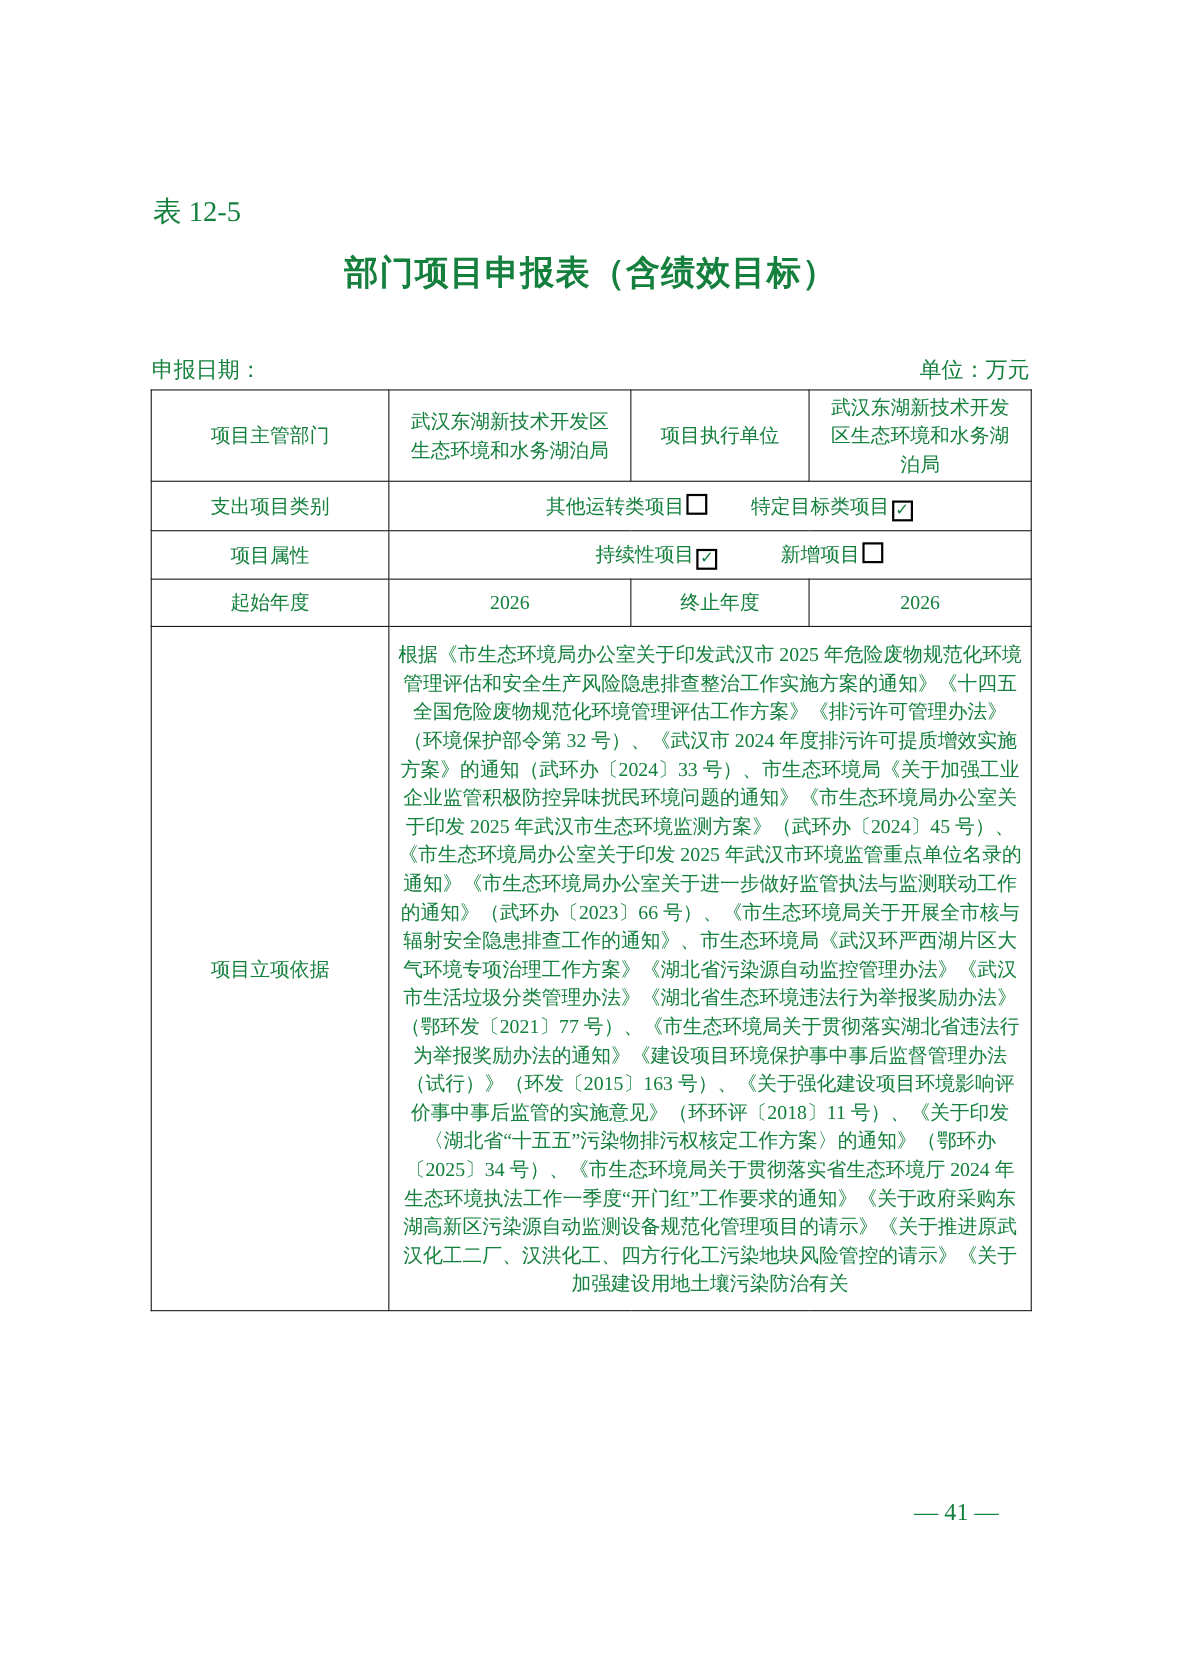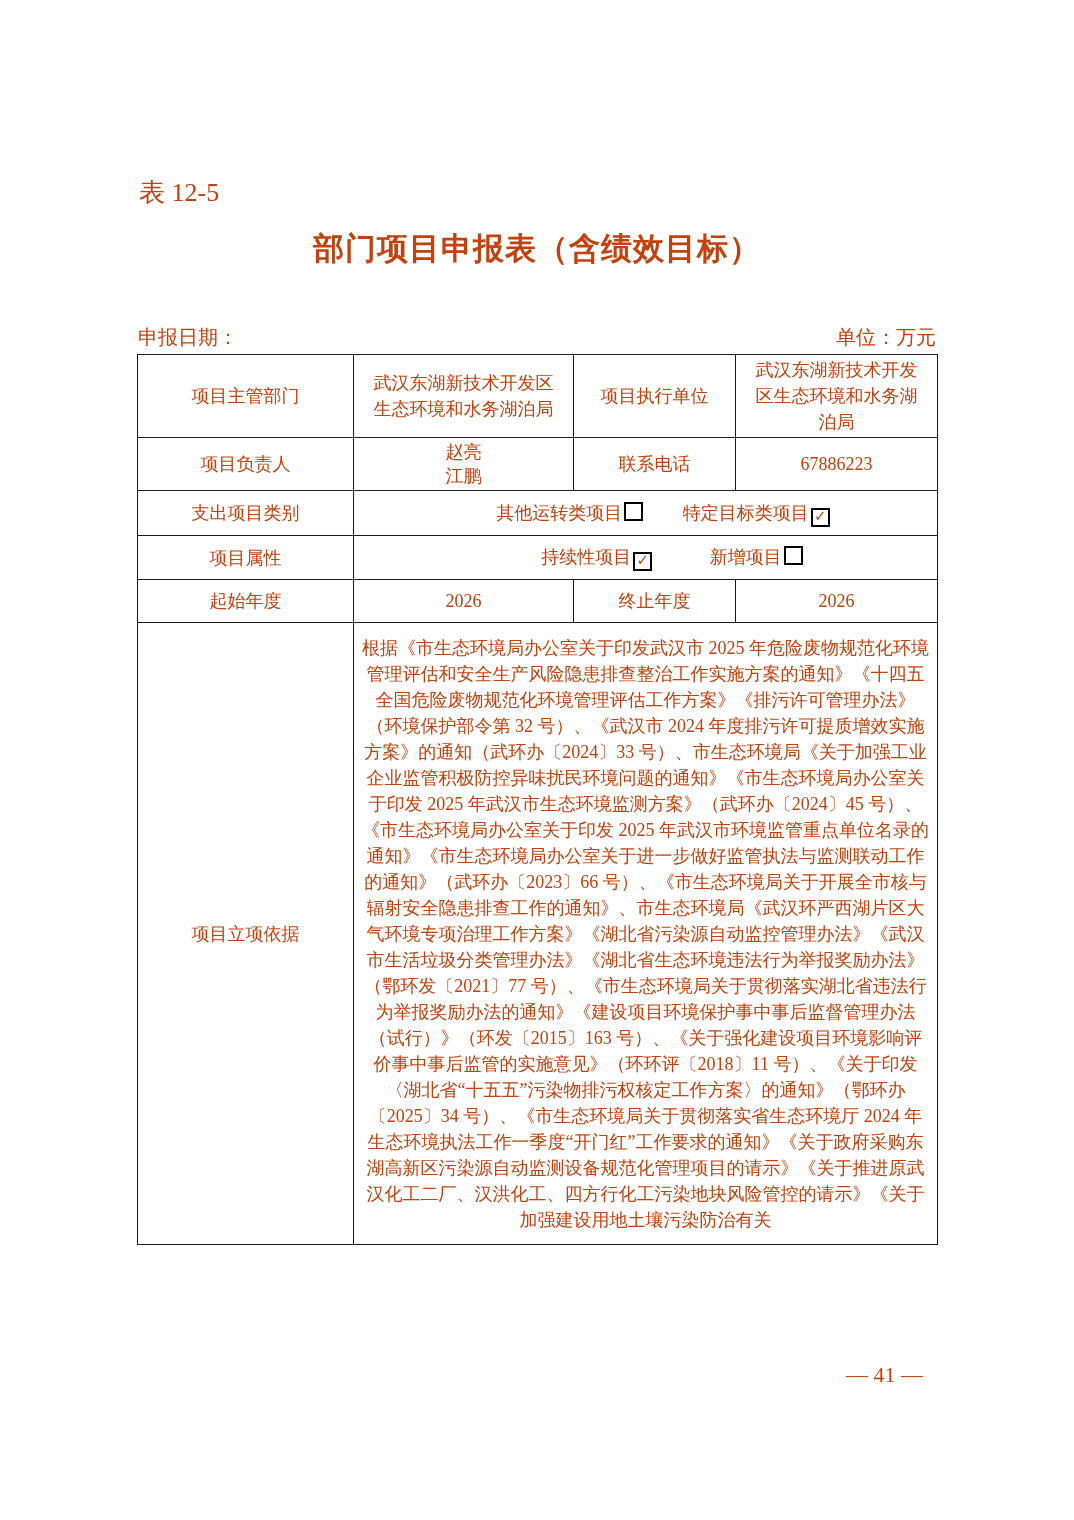--- a/index.html
+++ b/index.html
@@ -1,19 +1,19 @@
 <!DOCTYPE html>
 <html><head>
 <meta charset="utf-8">
 <style>
   html,body{margin:0;padding:0;background:#ffffff;}
   .page{
     position:relative;
     width:1074px;height:1384px;
-    background:#ffffff;color:#c2410c;
+    background:#ffffff;color:#15803d;
     font-family:"Liberation Serif","DejaVu Serif",serif;
     overflow:hidden;
   }
   .table-label{
     position:absolute;left:139px;top:178px;
     font-size:26px;line-height:30px;
   }
   .doc-title{
     position:absolute;left:137px;top:230px;width:800px;
     margin:0;text-align:center;
@@ -44,21 +44,21 @@
     border:2px solid #000;margin-left:2px;vertical-align:-2px;
     font-family:"DejaVu Sans","Liberation Sans",sans-serif;
     font-size:15px;line-height:13px;font-weight:bold;text-align:center;
   }
   td.basis-text{
     text-align:justify;vertical-align:top;
     padding:3px 9px 2px 8px;
     line-height:25.8px;
   }
   .page-number{
-    position:absolute;top:1360px;right:151px;
+    position:absolute;top:1360px;right:166px;
     font-size:22px;line-height:30px;
   }
 </style>
 </head>
 <body>
 
 <div class="page">
 
   <div class="table-label">表 12-5</div>
 
@@ -79,27 +79,20 @@
     <tbody>
     <tr style="height:77px">
       <td>项目主管部门</td>
       <td class="pre">武汉东湖新技术开发区
 生态环境和水务湖泊局</td>
       <td>项目执行单位</td>
       <td class="pre">武汉东湖新技术开发
 区生态环境和水务湖
 泊局</td>
     </tr>
-    <tr style="height:51px">
-      <td>项目负责人</td>
-      <td class="pre" style="line-height:24px">赵亮
-江鹏</td>
-      <td>联系电话</td>
-      <td>67886223</td>
-    </tr>
     <tr style="height:45px">
       <td>支出项目类别</td>
       <td class="opts" colspan="3">
         <span class="opt1"><span>其他运转类项目</span><span class="checkbox"></span></span>
         <span><span>特定目标类项目</span><span class="checkbox checked">✓</span></span>
       </td>
     </tr>
     <tr style="height:44px">
       <td>项目属性</td>
       <td class="opts" colspan="3">

